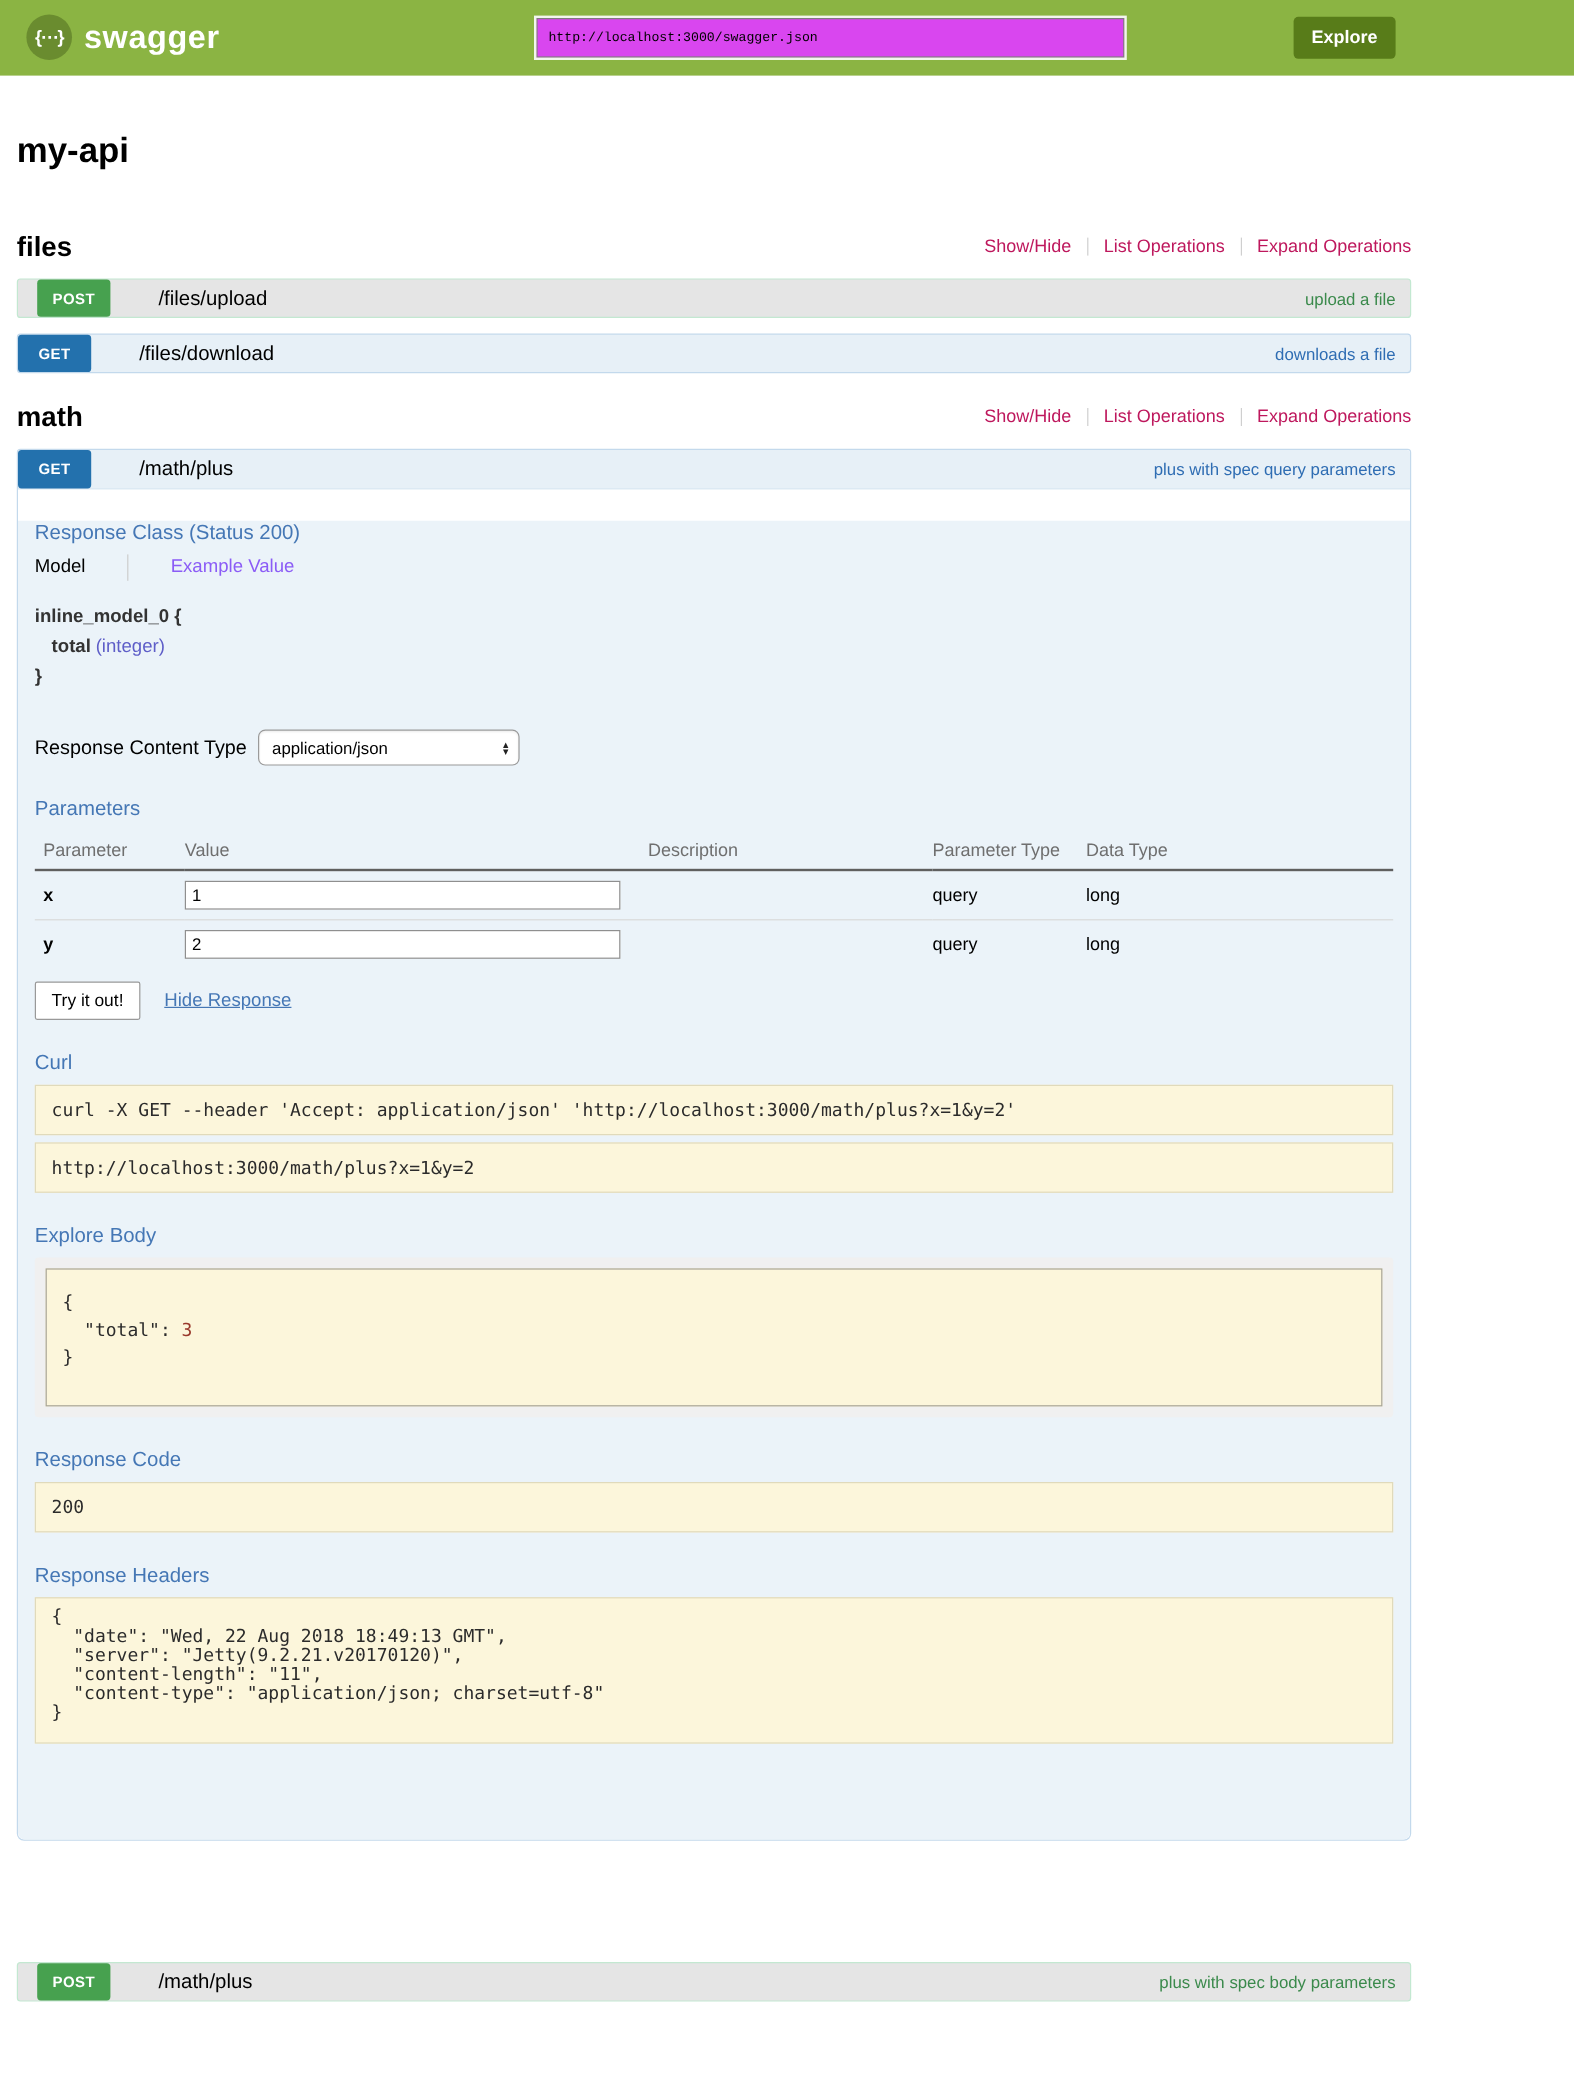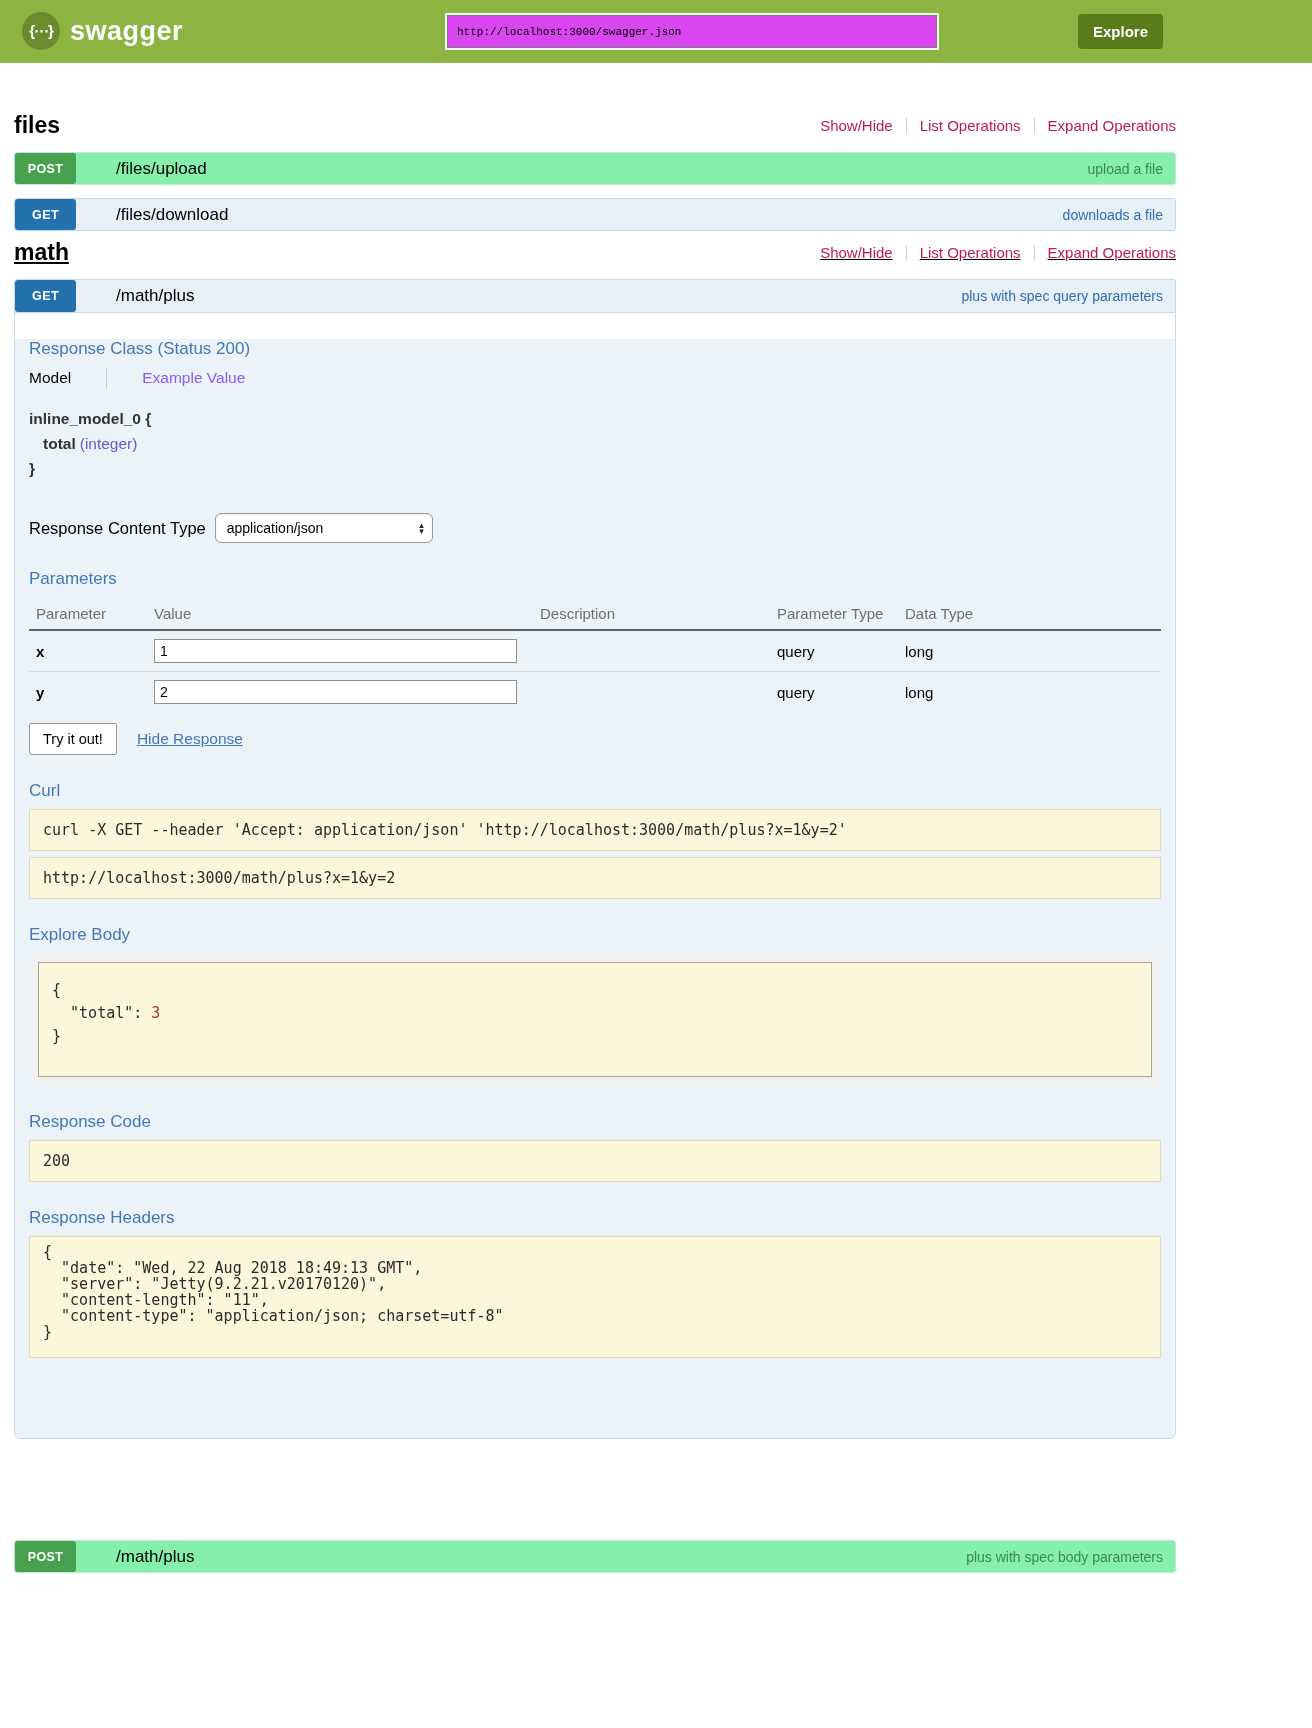--- a/index.html
+++ b/index.html
@@ -26,30 +26,30 @@
   .explore-btn {
     position:absolute; right:0; top:14px; height:35px; padding:0 15px;
     background:#587c19; border:none; border-radius:4px;
     color:#fff; font-weight:bold; font-size:15px; font-family:"Liberation Sans", sans-serif; cursor:pointer;
   }
   
   .container { margin:0 14px; width:1162px; }
   h1.page-title { font-size:29px; font-weight:bold; margin:47px 0 0 0; color:#000; }
   .section-head { display:flex; align-items:center; }
   .section-head.first { margin-top:49px; }
-  .section-head.later { margin-top:8px;text-decoration:underline; }
+  .section-head.later { margin-top:23px; }
   .section-head h2 { font-size:23px; font-weight:bold; margin:0; }
   .section-controls { margin-left:auto; display:flex; align-items:center; font-size:15px; color:#4d4d4d; }
   .section-controls a { color:#be185d; text-decoration:none; cursor:pointer; }
   .ctl-sep { display:inline-block; width:0; height:15px; border-left:1px solid #cfcfcf; margin:0 13px; }
   
   .op { margin-top:13px; border-radius:3px; }
   .op-head { display:flex; align-items:center; height:33px; border:1px solid; border-radius:3px; cursor:pointer; }
   .op.get  .op-head { background:#e7f0f7; border-color:#c3d9ec; }
-  .op.post .op-head { background:#86efac; border-color:#c3e8d1; }
+  .op.post .op-head { background:#e5e5e5; border-color:#c3e8d1;padding-left:16px; }
   .badge {
     align-self:stretch; width:61px; display:flex; align-items:center; justify-content:center;
     color:#fff; font-weight:bold; font-size:12.5px; letter-spacing:0.4px; border-radius:3px;
   }
   .op.get  .badge { background:#2371ad; }
   .op.post .badge { background:#47a14f; }
   .path { margin-left:40px; font-size:17px; color:#000; text-decoration:none; }
   .summary { margin-left:auto; margin-right:12px; font-size:14px; text-decoration:none; cursor:pointer; }
   .op.get  .summary { color:#2f6db3; }
   .op.post .summary { color:#3b8a4c; }
@@ -122,20 +122,21 @@
           <span>{⋯}</span>
         </span>
       <span class="brand-text">swagger</span>
     </div>
     <input class="url-input" type="text" value="http://localhost:3000/swagger.json" style="">
     <button class="explore-btn">Explore</button>
   </div>
 </div>
 
 <div class="container">
+  <h1 class="page-title">my-api</h1>
 
   <div>
     <div class="section-head first">
       <h2>files</h2>
       <div class="section-controls">
         <a>Show/Hide</a>
         <span class="ctl-sep"></span>
         <a>List Operations</a>
         <span class="ctl-sep"></span>
         <a>Expand Operations</a>

